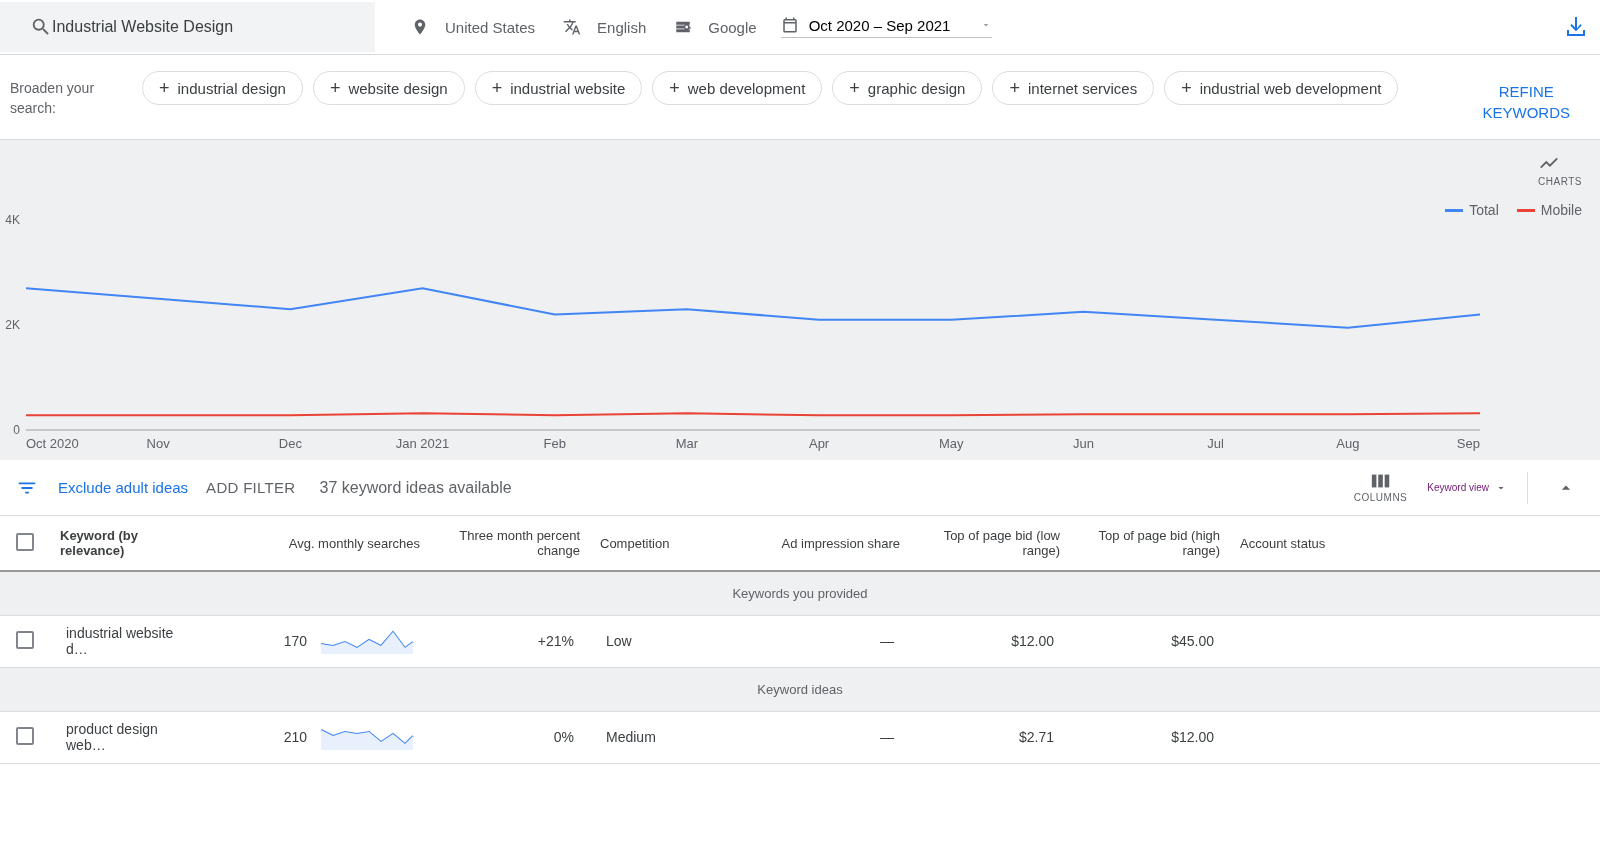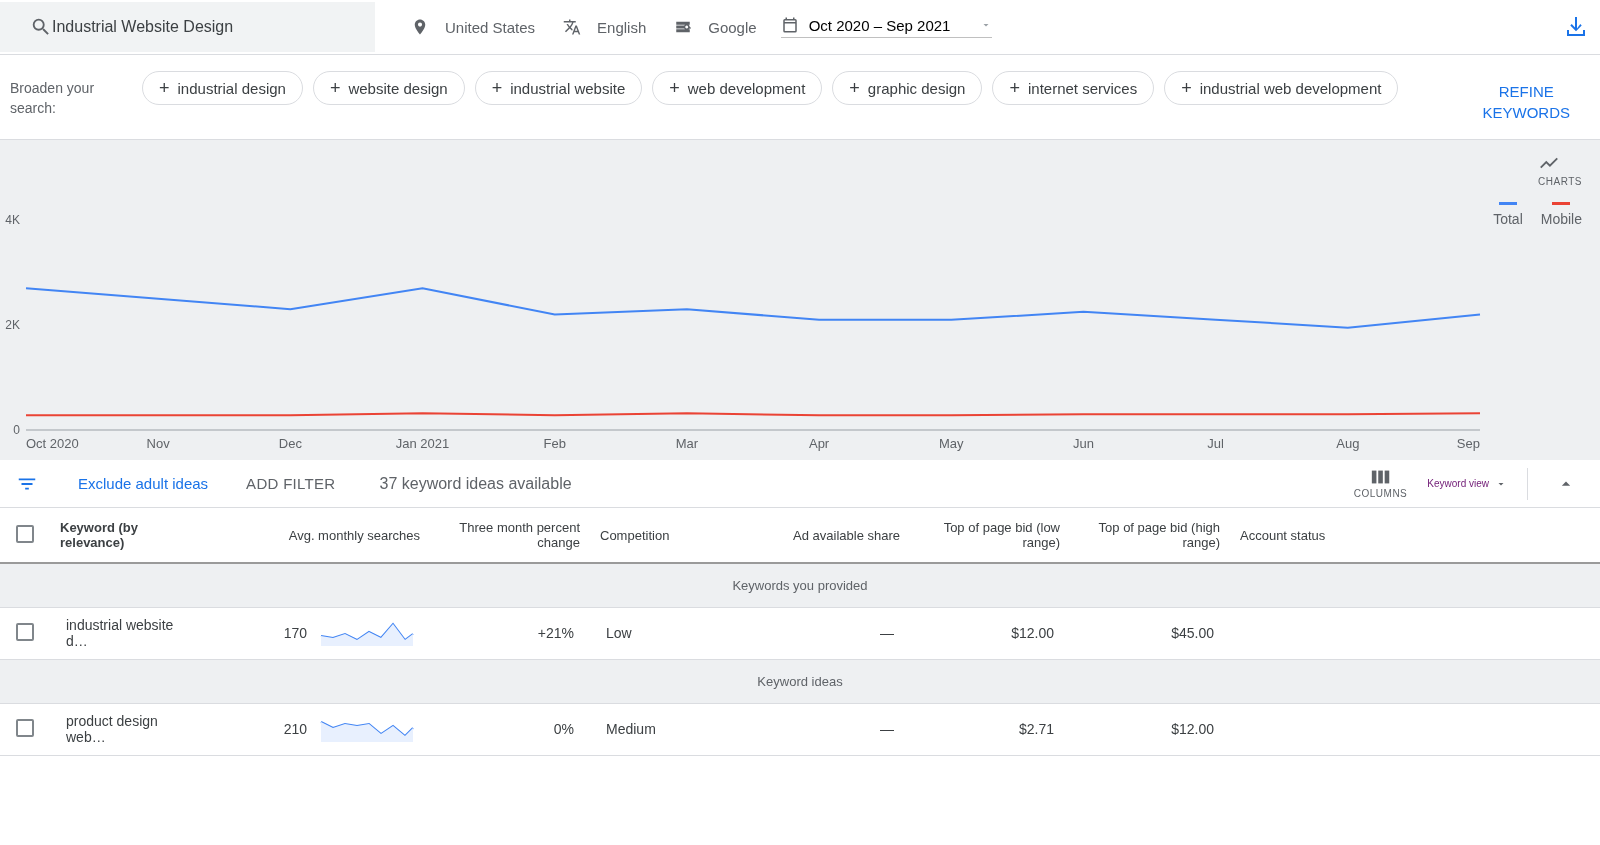--- a/index.html
+++ b/index.html
@@ -21,26 +21,26 @@
   .chips { display: flex; flex-wrap: wrap; gap: 10px; flex: 1; }
   .chip { display: inline-flex; align-items: center; gap: 8px; border: 1px solid #dadce0; border-radius: 18px; padding: 7px 16px; font-size: 15px; color: #3c4043; cursor: pointer; }
   .chip .plus { font-weight: 500; font-size: 18px; line-height: 1; }
   .refine-btn { color: #1a73e8; font-size: 15px; font-weight: 500; text-align: center; margin-right: 20px; margin-top: 10px; cursor: pointer; }
   
   
   .chart-area { background: #eef0f2; position: relative; height: 320px; padding: 10px 0 0 0; }
   .chart-controls { position: absolute; top: 12px; right: 18px; text-align: center; }
   .chart-controls .charts-label { font-size: 10px; color: #5f6368; letter-spacing: 0.5px; margin-top: 2px; }
   .legend { position: absolute; top: 62px; right: 18px; display: flex; gap: 18px; font-size: 14px; color: #5f6368; }
-  .legend-item { display: flex; align-items: center; gap: 6px; flex-direction: column; }
+  .legend-item { display: flex; align-items: center; gap: 6px; }
   .legend-swatch { width: 18px; height: 3px; }
   .chart-svg { display: block; }
   
   
-  .filter-bar { display: flex; align-items: center; height: 48px; padding: 0 16px; border-bottom: 1px solid #dadce0; gap: 20px; }
+  .filter-bar { display: flex; align-items: center; height: 56px; padding: 0 16px; border-bottom: 1px solid #dadce0; }
   .filter-bar .funnel { color: #1a73e8; margin-right: 20px; }
   .exclude-link { color: #1a73e8; font-size: 15px; margin-right: 18px; cursor: pointer; }
   .add-filter { color: #5f6368; font-size: 15px; letter-spacing: 0.3px; margin-right: 24px; cursor: pointer; }
   .ideas-available { color: #5f6368; font-size: 16px; }
   .right-controls { margin-left: auto; display: flex; align-items: center; gap: 20px; }
   .columns-btn { text-align: center; color: #5f6368; cursor: pointer; }
   .columns-btn .col-label { font-size: 10px; letter-spacing: 0.5px; margin-top: 2px; }
   .keyword-view { color: #701a75; font-size: 10px; display: flex; align-items: center; gap: 6px; cursor: pointer; }
   .divider-v { width: 1px; height: 32px; background: #dadce0; }
   .expand-btn { color: #5f6368; cursor: pointer; padding: 0 8px; }
@@ -230,21 +230,21 @@
       <col style="width:160px">
       <col>
   </colgroup>
   <thead>
     <tr>
       <th><span class="checkbox"></span></th>
       <th class="keyword-col">Keyword (by relevance)</th>
       <th class="right">Avg. monthly searches</th>
       <th class="right">Three month percent change</th>
       <th>Competition</th>
-      <th class="right">Ad available share</th>
+      <th class="right">Ad impression share</th>
       <th class="right">Top of page bid (low range)</th>
       <th class="right">Top of page bid (high range)</th>
       <th>Account status</th>
     </tr>
   </thead>
   <tbody>
     <tr class="section-row">
         <td colspan="9">Keywords you provided</td>
       </tr>
     <tr>

